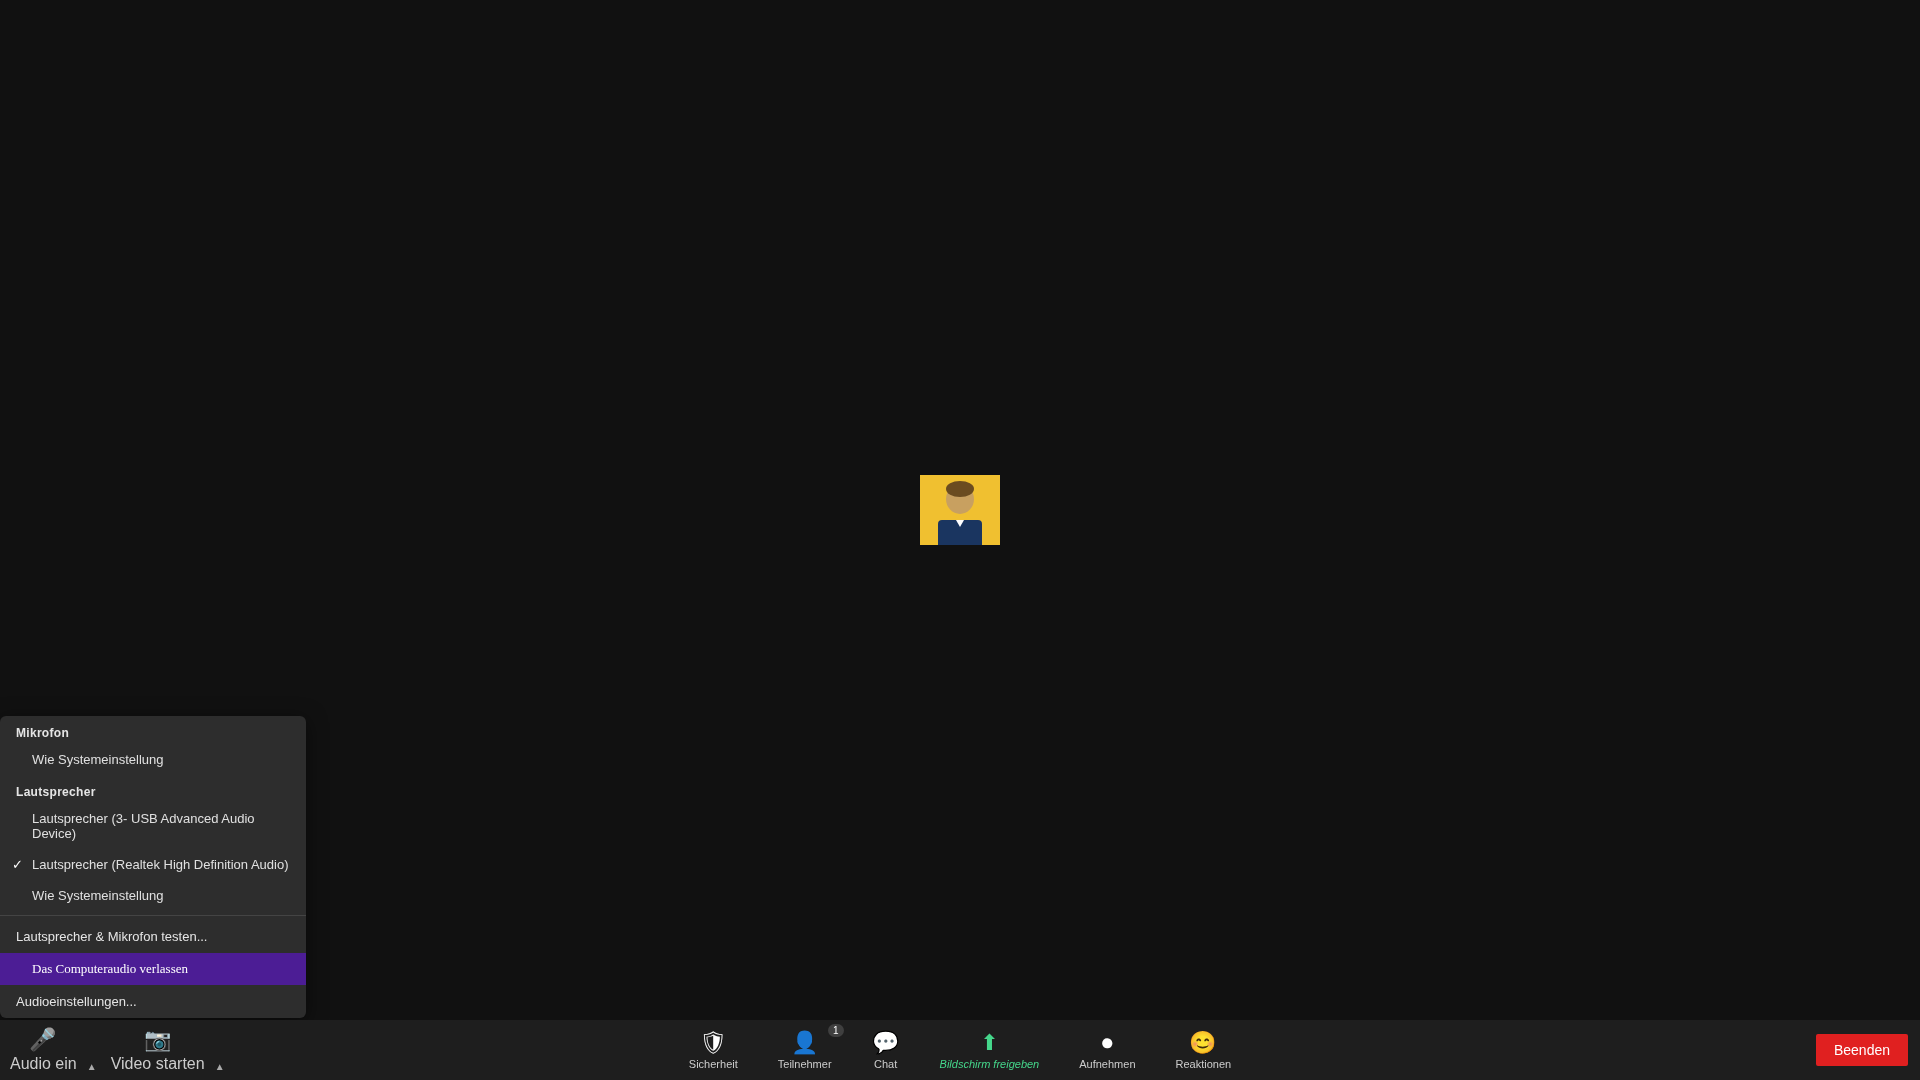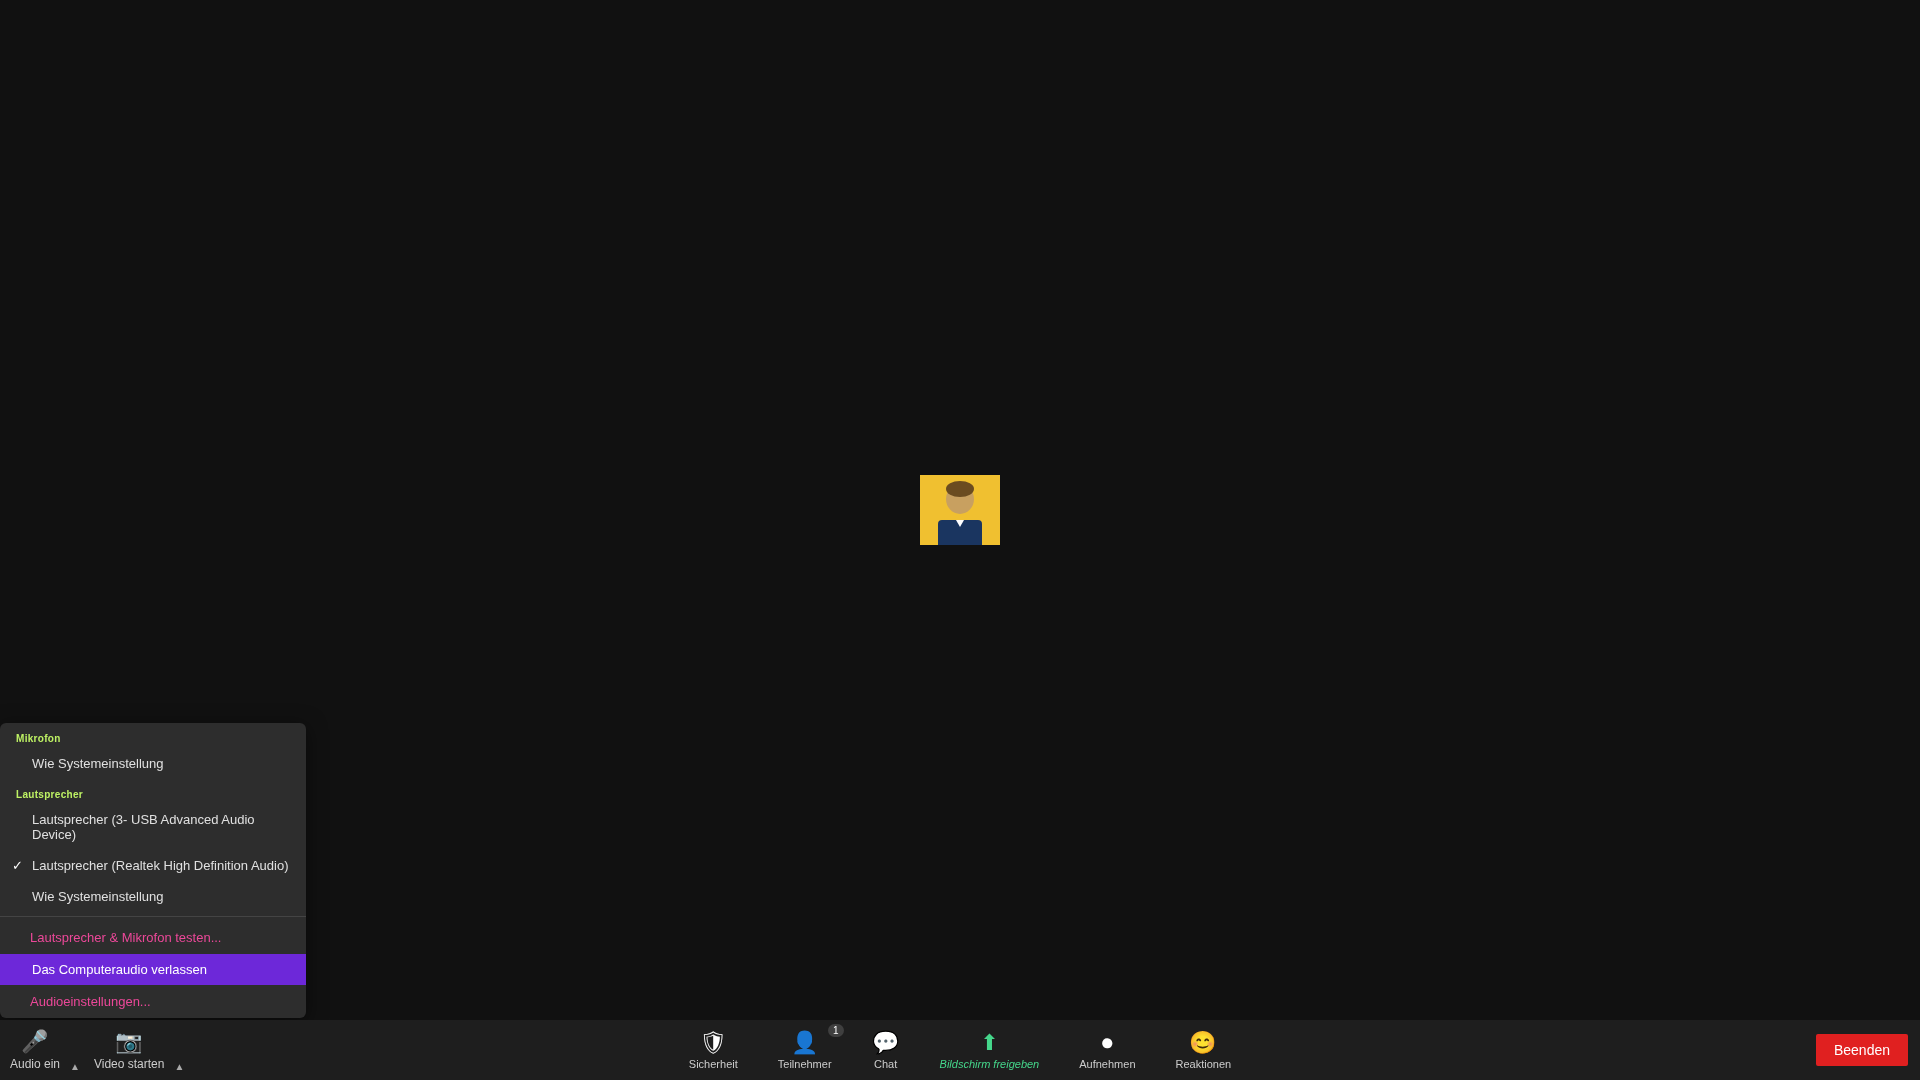--- a/index.html
+++ b/index.html
@@ -145,21 +145,21 @@
       justify-content: center;
       padding: 4px 10px;
       cursor: pointer;
       color: #fff;
       background: none;
       border: none;
       height: 60px;
       min-width: 50px;
     }
     .audio-main .icon { font-size: 22px; margin-bottom: 2px; }
-    .audio-main .label { font-size: 12px; color: #ccc; }
+    .audio-main .label { font-size: 16px; color: #ccc; }
     .audio-chevron {
       display: flex;
       flex-direction: column;
       align-items: center;
       justify-content: flex-end;
       padding: 0 4px 8px 0;
       cursor: pointer;
       color: #fff;
       background: none;
       border: none;
@@ -188,51 +188,52 @@
       background: #2d2d2d;
       border-radius: 6px;
       overflow: hidden;
       box-shadow: 0 4px 20px rgba(0,0,0,0.5);
       color: #fff;
       font-size: 13px;
     }
 
     .dropdown-section-label {
       padding: 10px 16px 4px 16px;
-      font-size: 10px;
+      font-size: 12px;
       font-weight: 600;
-      color: #bef264;
+      color: #e5e5e5;
       letter-spacing: 0.3px;
     }
 
     .dropdown-item {
       padding: 8px 16px 8px 32px;
       cursor: pointer;
       position: relative;
       color: #e0e0e0;
     }
     .dropdown-item.checked::before {
       content: '✓';
       position: absolute;
       left: 12px;
       color: #fff;
     }
     .dropdown-item.highlighted {
-      background: #6d28d9;
-      color: #fff;
+      background: #4c1d95;
+      color: #fff;
+      font-family: Liberation Serif, serif;
     }
     .dropdown-divider {
       height: 1px;
       background: #444;
       margin: 4px 0;
     }
     .dropdown-item-standalone {
-      padding: 9px 30px;
-      cursor: pointer;
-      color: #ec4899;
+      padding: 9px 16px;
+      cursor: pointer;
+      color: #e5e5e5;
     }
 
     
     .zoom-logo {
       width: 20px;
       height: 20px;
       background: #1a73e8;
       border-radius: 50%;
       display: flex;
       align-items: center;

